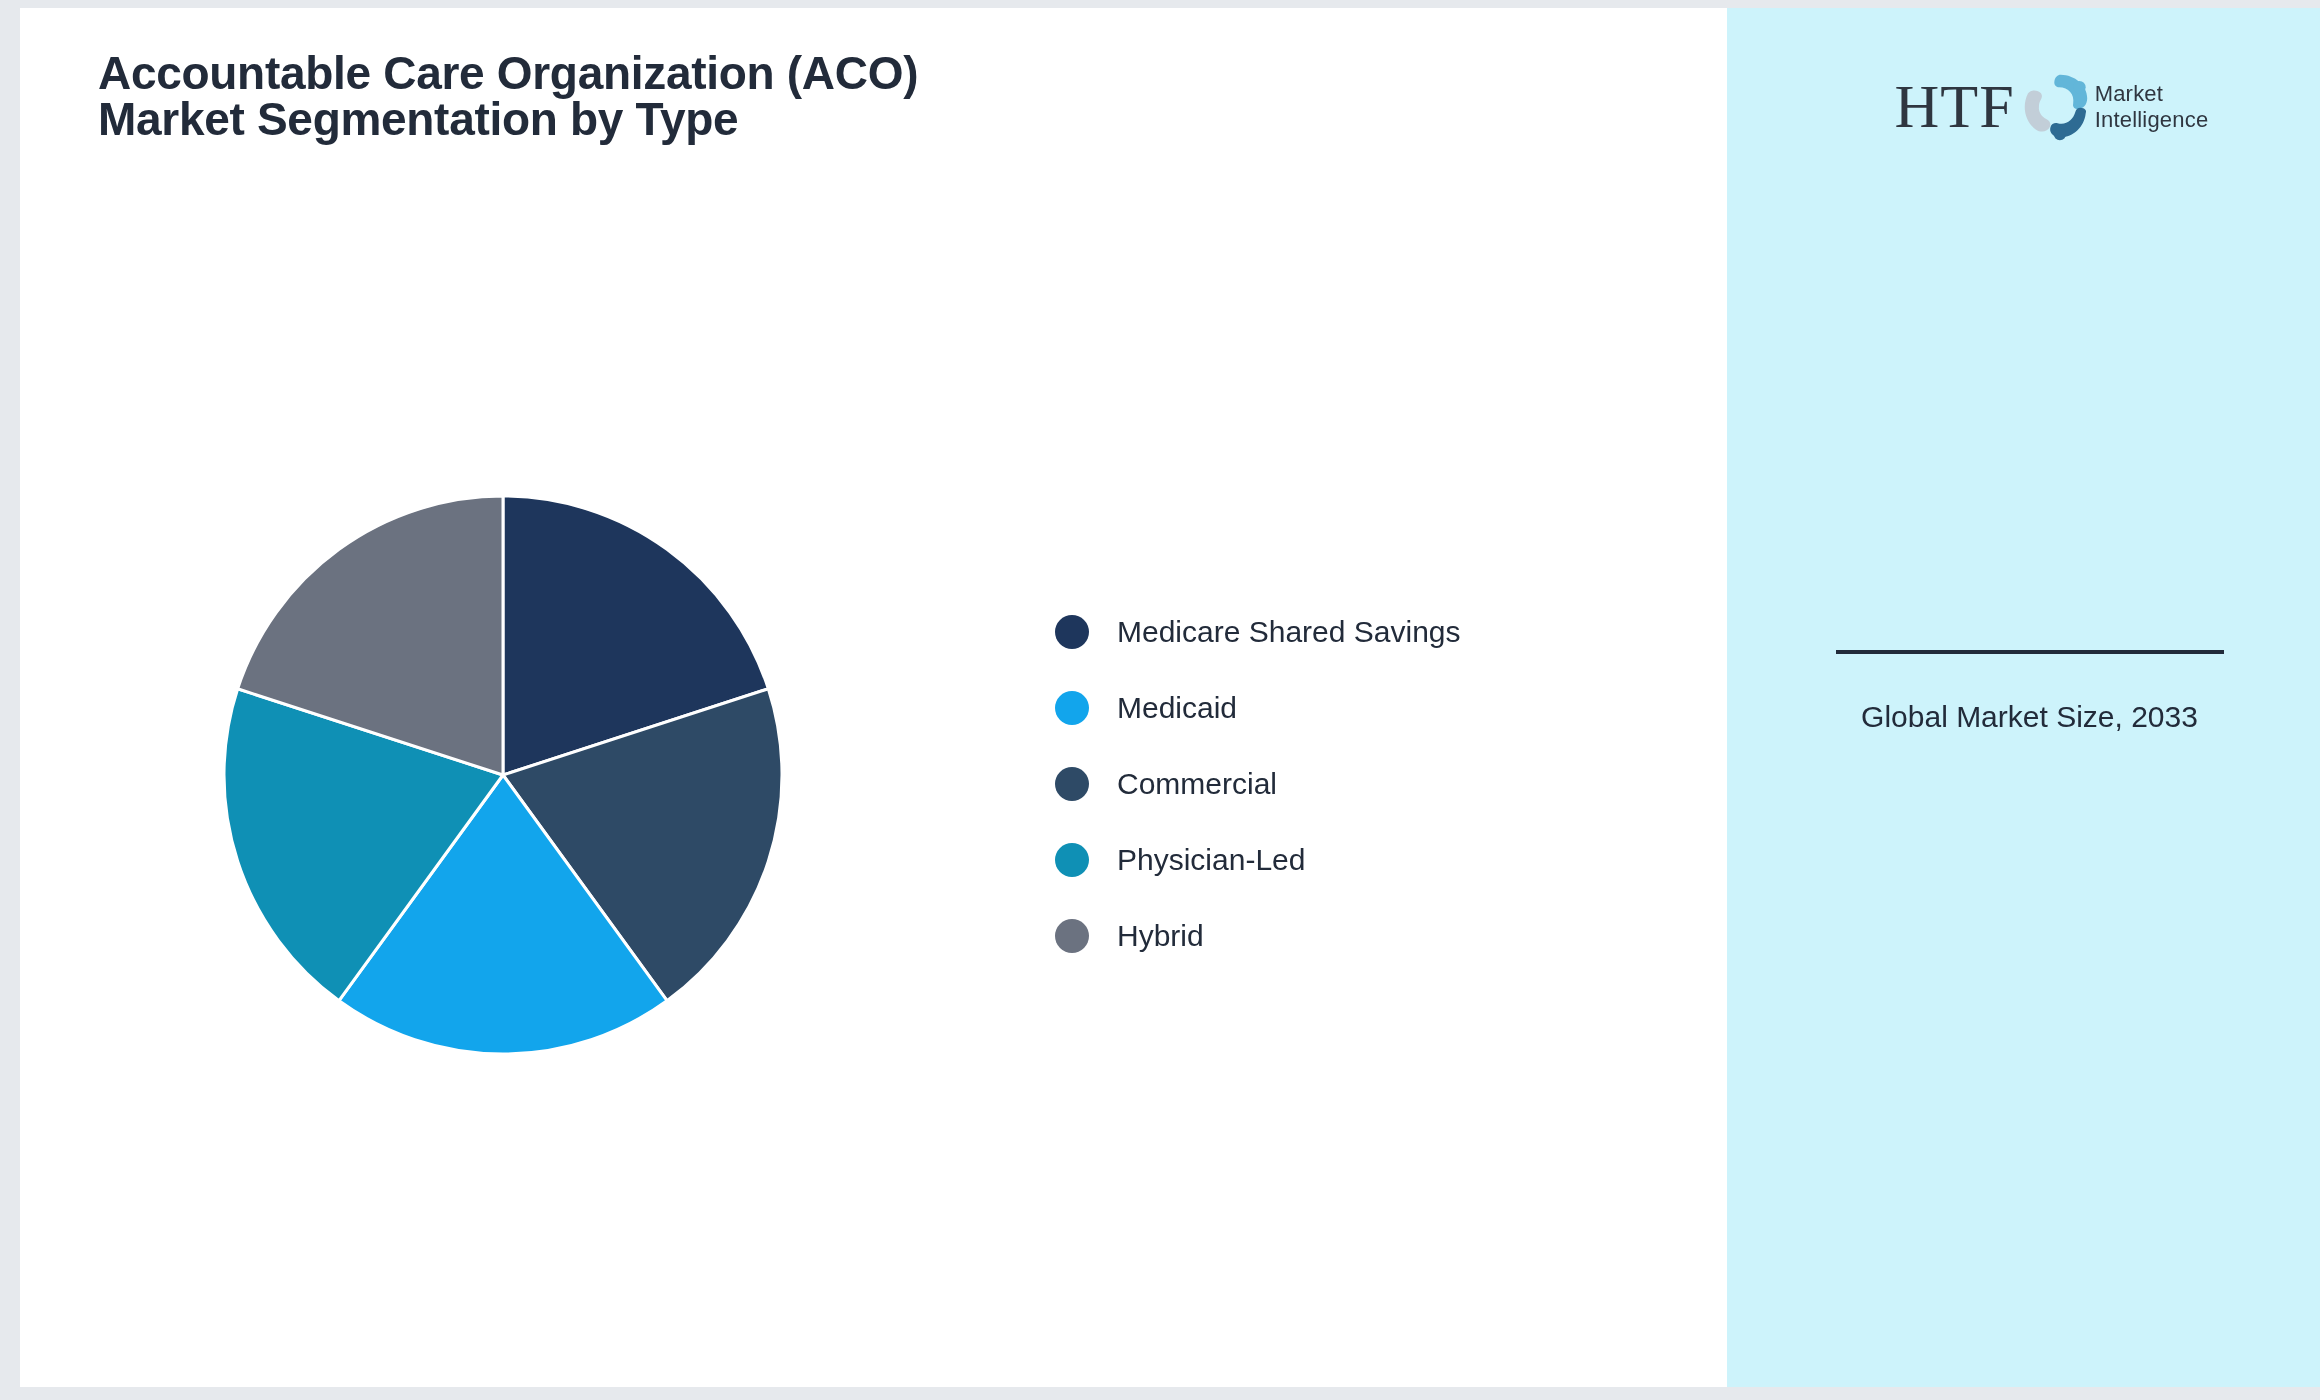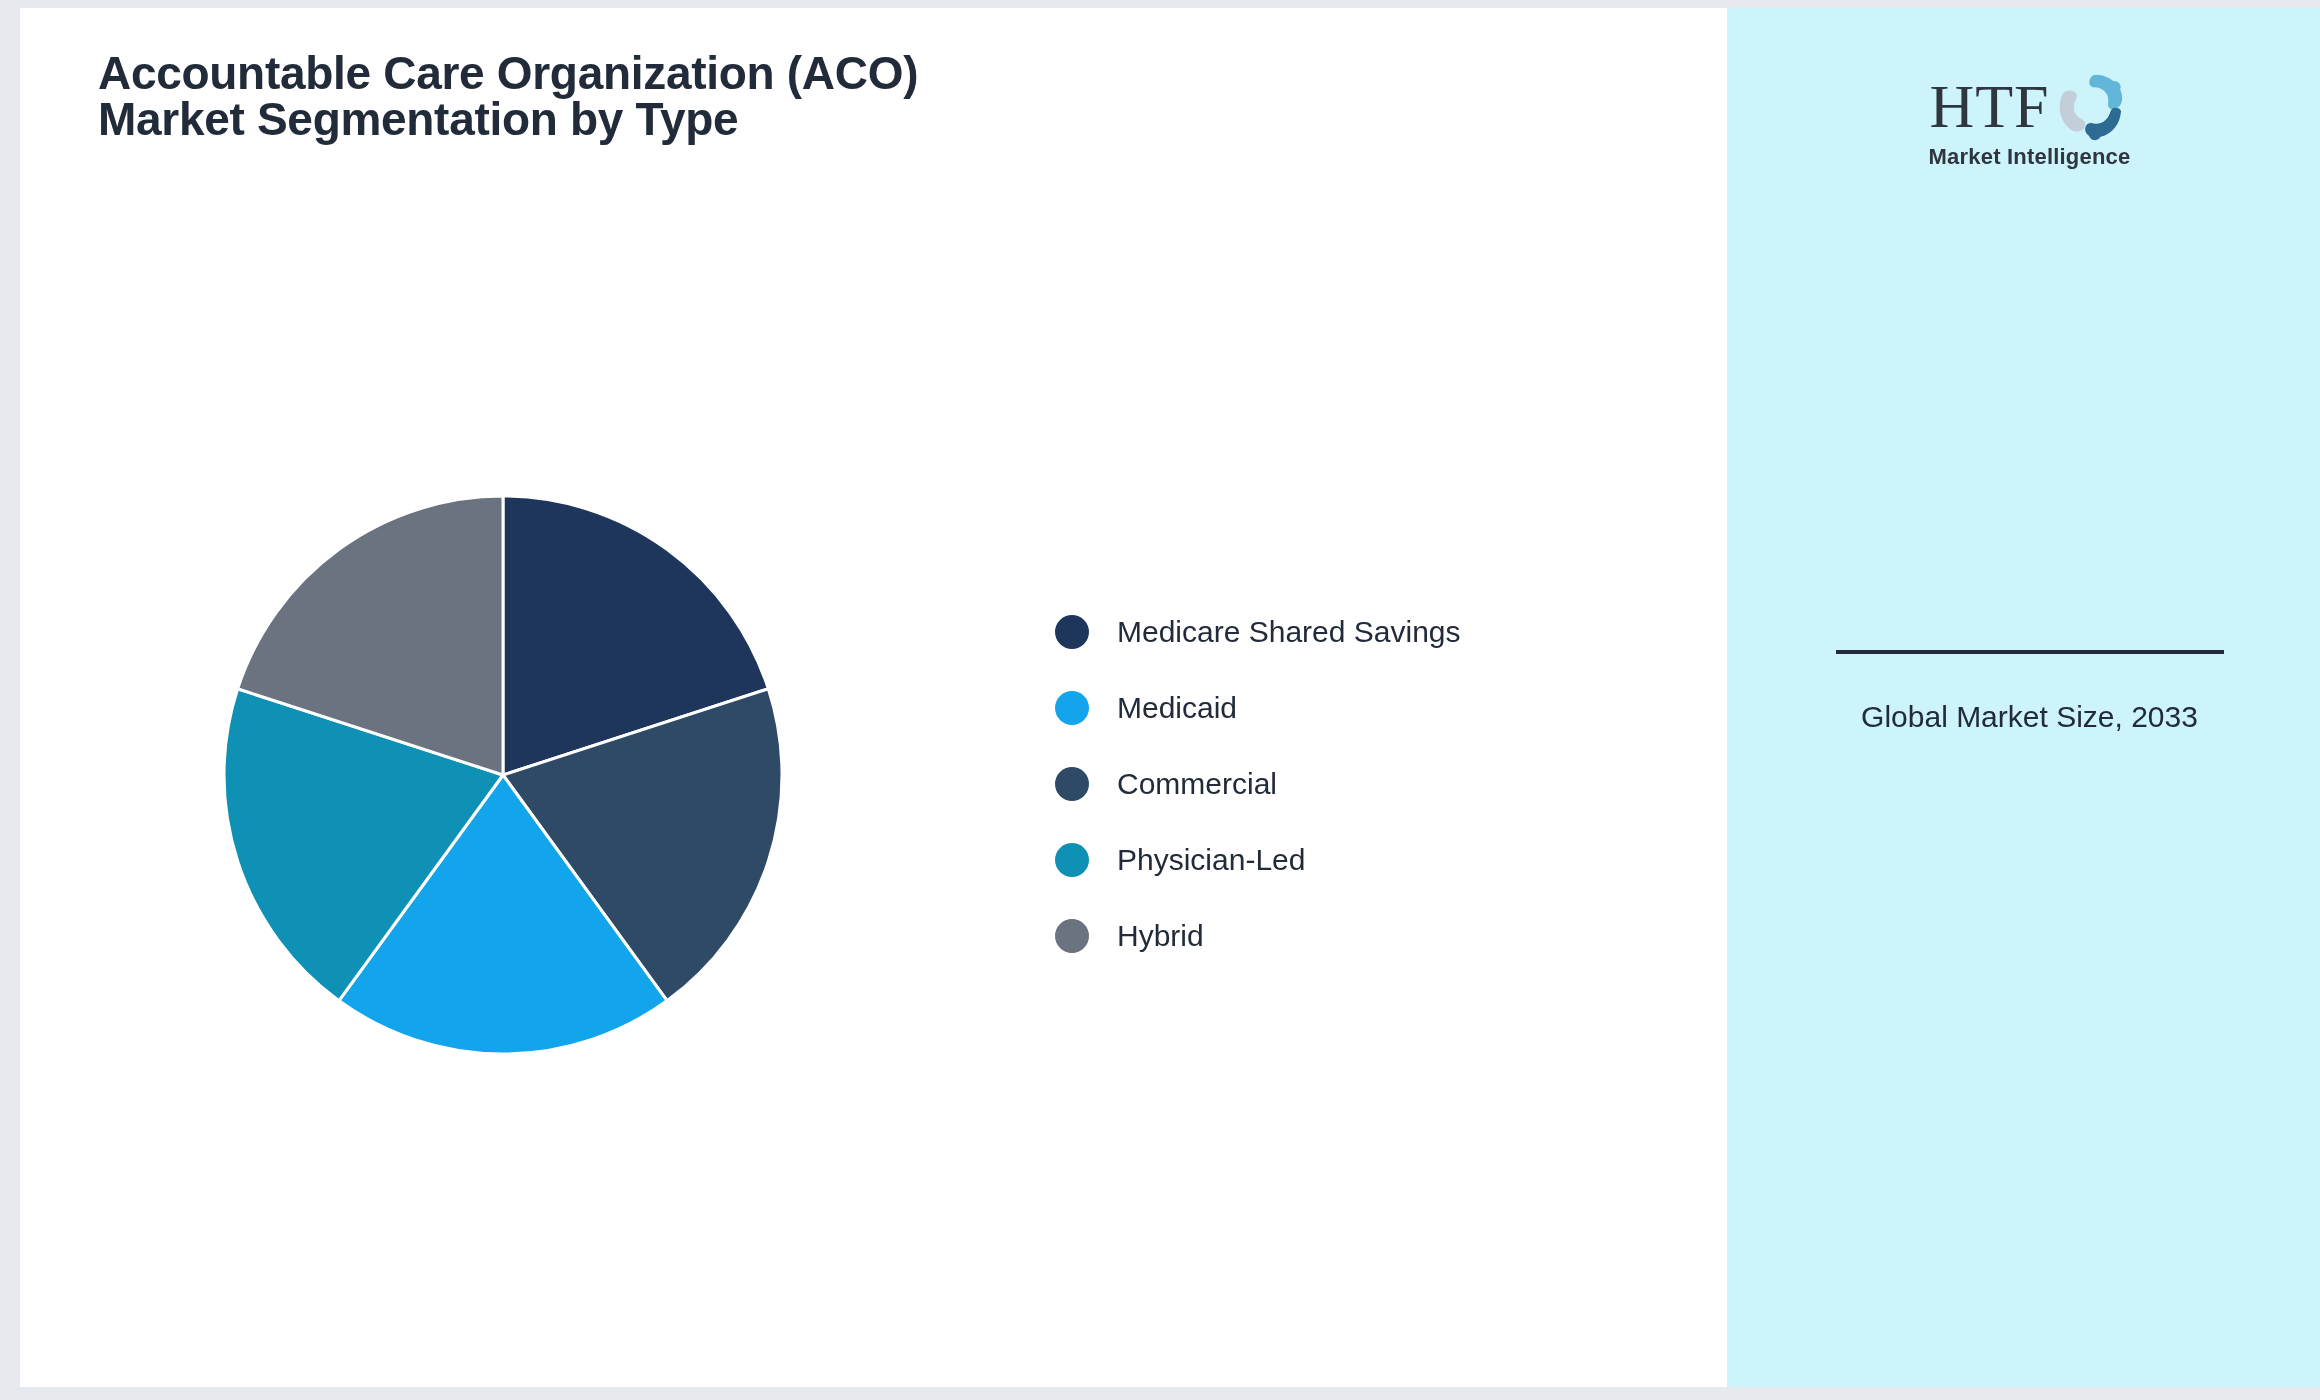--- a/index.html
+++ b/index.html
@@ -110,21 +110,21 @@
     align-items: center;
   }
 
   .logo {
     position: absolute;
     top: 62px;
     left: 50%;
     transform: translateX(-50%);
     width: 270px;
     display: flex;
-    flex-direction: column;
+    flex-direction: row;
     align-items: center;
   }
   .logo-row {
     display: flex;
     flex-direction: row;
     align-items: center;
     justify-content: center;
   }
   .logo-htf {
     font-family: "Liberation Serif", serif;
@@ -137,21 +137,20 @@
     width: 78px;
     height: 72px;
     margin-left: 2px;
   }
   .logo-sub {
     margin-top: 2px;
     font-size: 22px;
     color: #2f3640;
     letter-spacing: 0.2px;
     font-family: "Liberation Sans", sans-serif;
-    font-weight: bold;
   }
 
   .stat-block {
     position: absolute;
     top: 480px;
     left: 50%;
     transform: translateX(-50%);
     width: 420px;
     text-align: center;
   }

